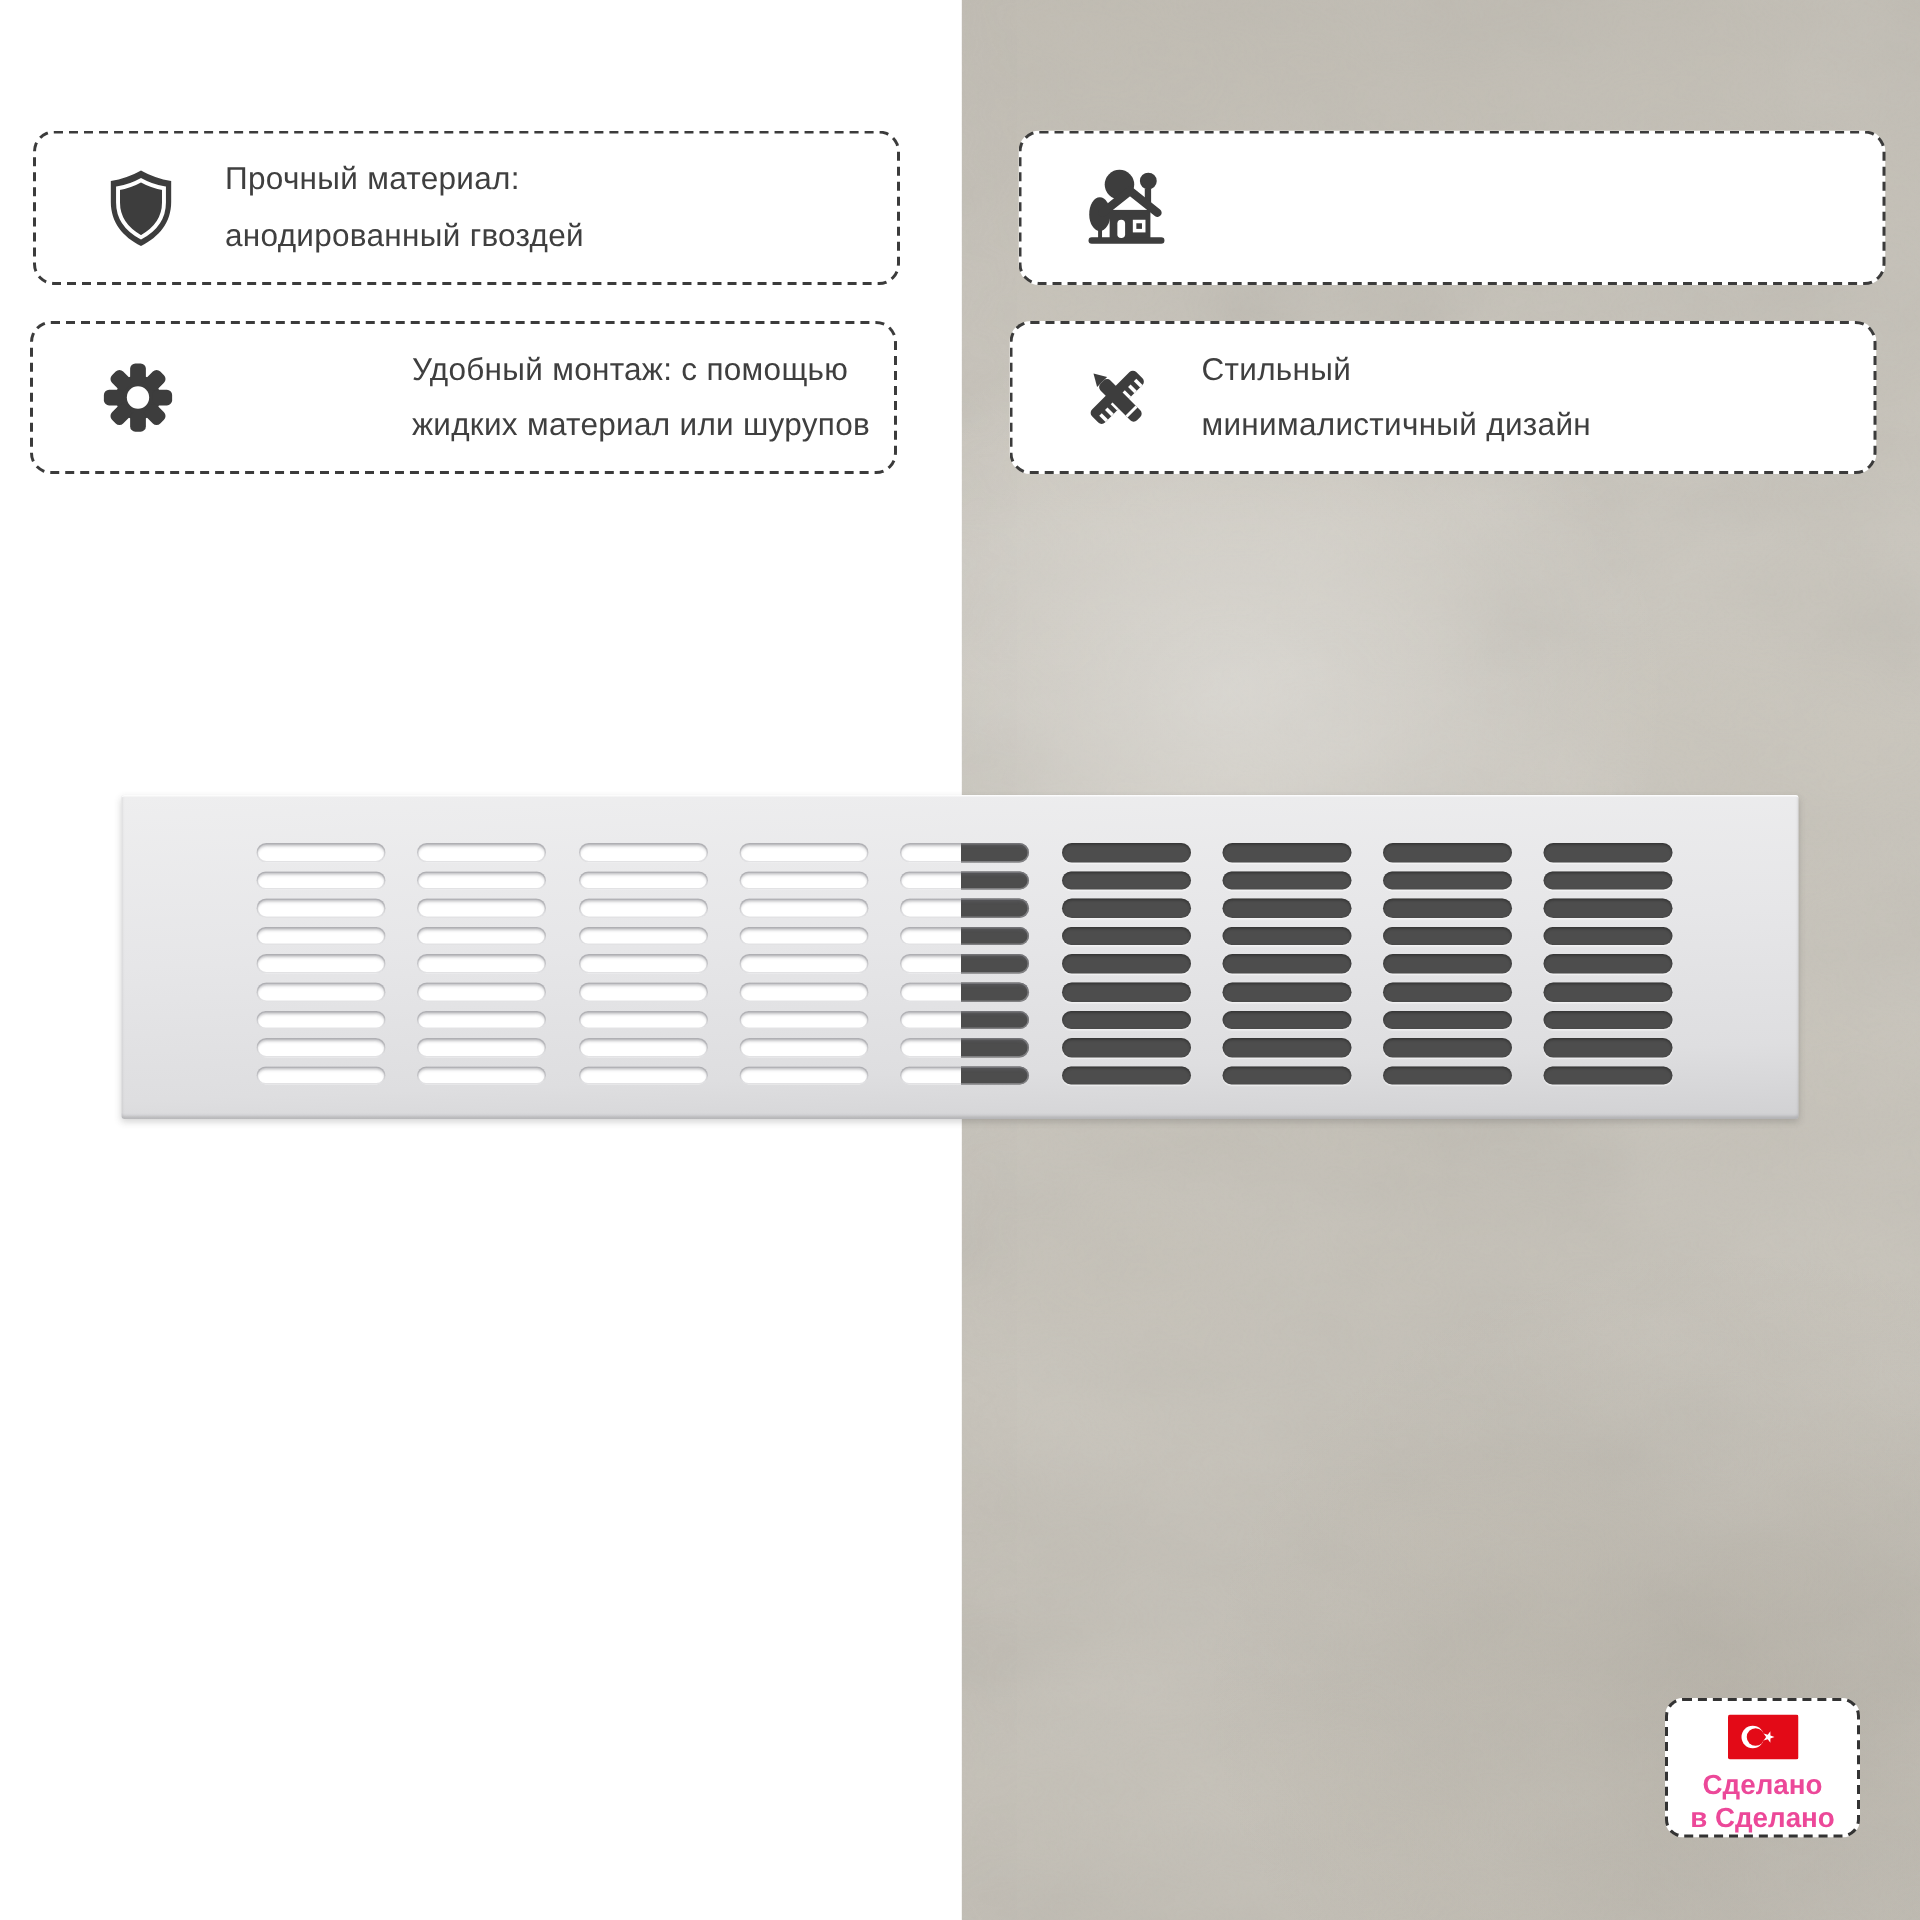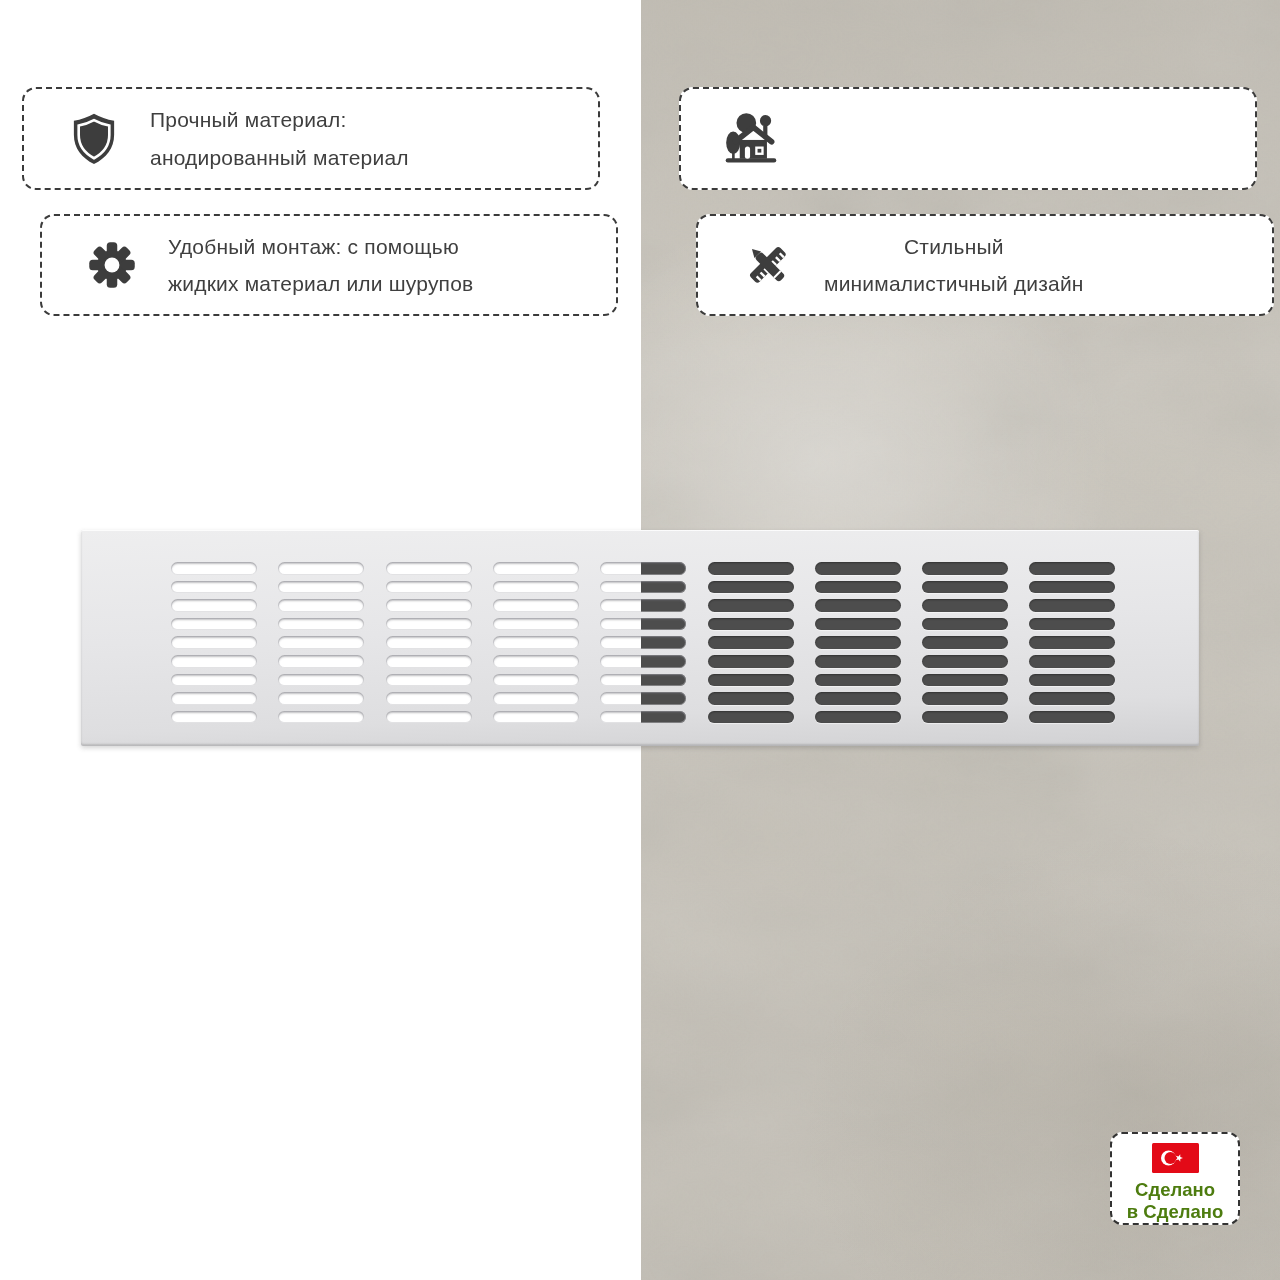--- a/index.html
+++ b/index.html
@@ -13,44 +13,44 @@
   .bg-shade{position:absolute;left:0;top:0;width:100%;height:100%;
     background:
       radial-gradient(ellipse 420px 360px at 28% 36%, rgba(255,255,255,0.30), rgba(255,255,255,0) 70%),
       radial-gradient(ellipse 500px 420px at 80% 88%, rgba(120,112,98,0.14), rgba(120,112,98,0) 70%),
       linear-gradient(180deg, rgba(118,110,96,0.12), rgba(118,110,96,0.02) 28%, rgba(118,110,96,0.10) 100%);}
 
   
   .feature{position:absolute;background:#ffffff;border:2px dashed #3b3b3b;border-radius:14px;
            box-sizing:border-box;display:flex;align-items:center;padding:0 16px 0 40px;gap:26px;}
   .f1{left:22px;top:87px;width:578px;height:103px;}
-  .f2{left:40px;top:214px;width:578px;height:102px;}
+  .f2{left:20px;top:214px;width:578px;height:102px;justify-content:space-between;}
   .f3{left:679px;top:87px;width:578px;height:103px;}
-  .f4{left:696px;top:214px;width:578px;height:102px;text-align:center;}
+  .f4{left:673px;top:214px;width:578px;height:102px;}
   .ficon{flex:0 0 auto;width:60px;height:60px;display:flex;align-items:center;justify-content:center;}
   .ftext{display:flex;flex-direction:column;font-size:21px;line-height:37.5px;
          color:#3f3f3f;letter-spacing:0.2px;white-space:nowrap;}
 
   
   .grille{position:absolute;left:81px;top:530px;width:1118px;height:216px;border-radius:2px;
           background:linear-gradient(178deg,#eeeeef 0%,#e6e6e8 45%,#dedee0 80%,#d2d2d4 98%);
           box-shadow:0 2px 5px rgba(60,60,60,0.22), inset 0 1px 0 rgba(255,255,255,0.8),
                      inset 0 -2px 2px rgba(120,120,124,0.35);}
   .slot{position:absolute;width:86px;height:12.5px;border-radius:6.5px;
         box-shadow:inset 0 2px 2px rgba(100,100,108,0.42), inset 0 0 0 1px rgba(190,190,195,0.45);}
   .slot.white{background:#ffffff;}
   .slot.dark{background:#4d4d4d;
         box-shadow:inset 0 1px 2px rgba(0,0,0,0.35), 0 1px 1px rgba(255,255,255,0.55);}
 
   
   .badge{position:absolute;left:1110px;top:1132px;width:130px;height:93px;background:#ffffff;
          border:2px dashed #333333;border-radius:12px;box-sizing:border-box;
          display:flex;flex-direction:column;align-items:center;padding-top:9px;}
   .badge-text{margin-top:6px;text-align:center;font-size:18.5px;font-weight:bold;
-              line-height:22px;color:#4d7c0f;display:flex;flex-direction:column;}
+              line-height:22px;color:#ec4899;display:flex;flex-direction:column;}
 </style>
 </head>
 <body>
 
 <div class="canvas">
 
   <div class="bg-left"></div>
 
   <div class="bg-right">
     <svg width="639" height="1280">
@@ -79,21 +79,21 @@
 
   <div class="feature f1">
     <span class="ficon">
       <svg width="56" height="60" viewBox="0 0 64 64">
         <path fill="#3d3d3d" d="M32 3 C38.5 6.8 47 9.8 55 11 V27 C55 42.5 45.8 53.6 32 60.5 C18.2 53.6 9 42.5 9 27 V11 C17 9.8 25.5 6.8 32 3 Z"></path>
         <path fill="#3d3d3d" stroke="#ffffff" stroke-width="3" d="M32 10.5 C37 13.3 43.5 15.6 49.5 16.6 V27.5 C49.5 39.5 42.5 48.3 32 54 C21.5 48.3 14.5 39.5 14.5 27.5 V16.6 C20.5 15.6 27 13.3 32 10.5 Z"></path>
       </svg>
     </span>
     <div class="ftext">
       <span>Прочный материал:</span>
-      <span>анодированный материал</span>
+      <span>анодированный гвоздей</span>
     </div>
   </div>
 
   <div class="feature f2">
     <span class="ficon">
       <svg width="56" height="56" viewBox="0 0 64 64">
         <g fill="#3d3d3d">
           <circle cx="32" cy="32" r="17"></circle>
           <rect x="26" y="6" width="12" height="15" rx="4"></rect>
           <rect x="26" y="6" width="12" height="15" rx="4" transform="rotate(45 32 32)"></rect>

